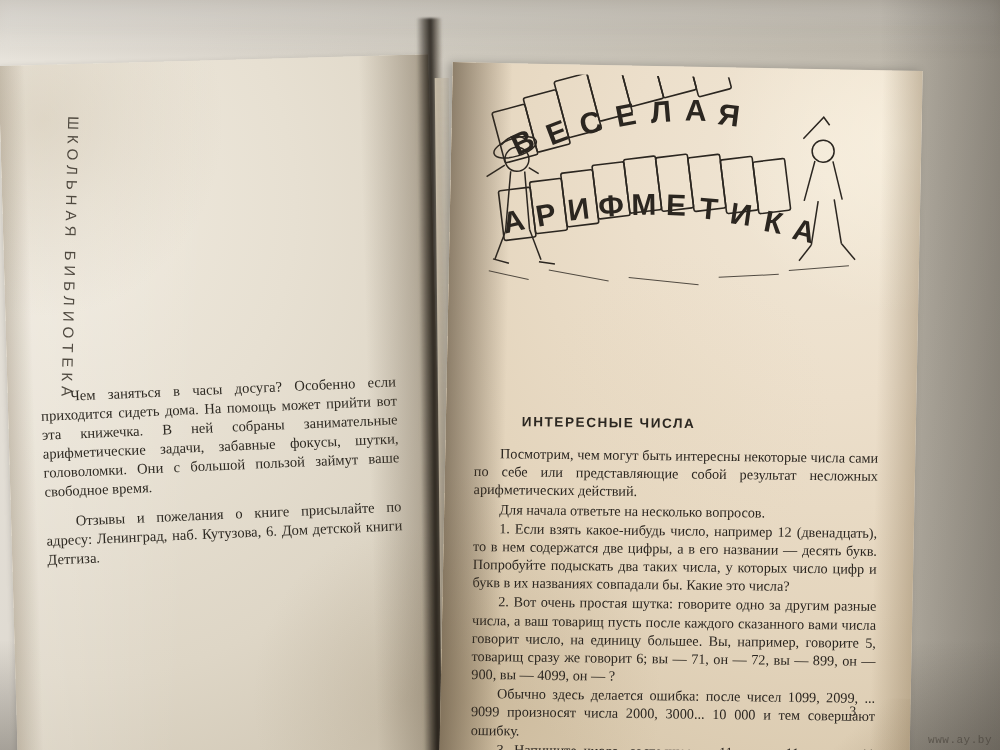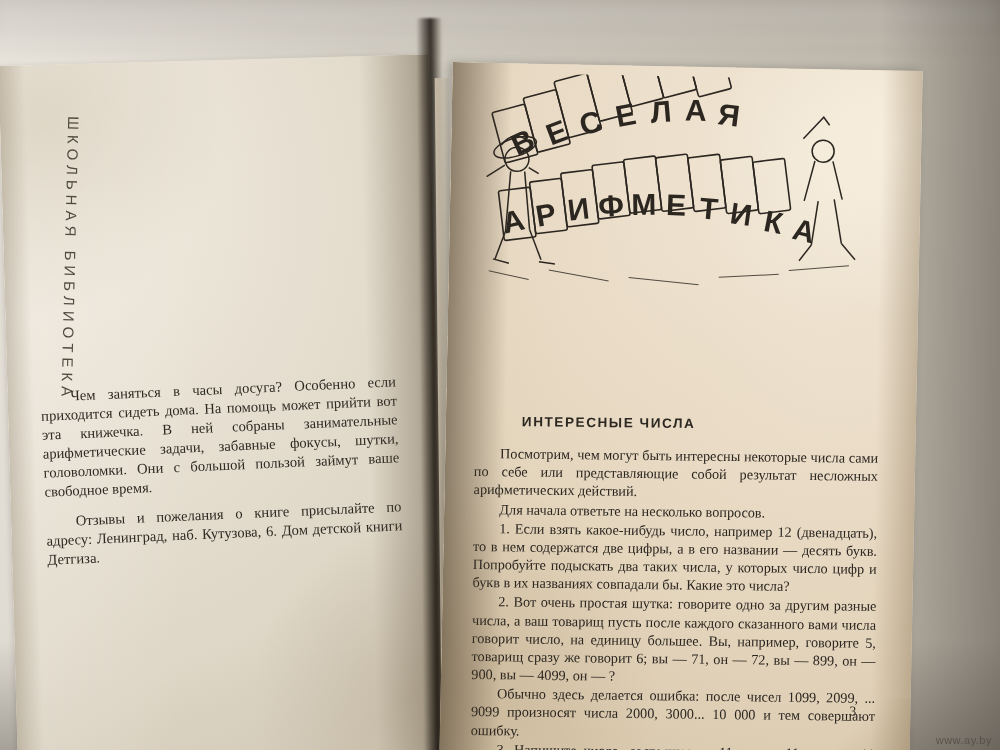--- a/index.html
+++ b/index.html
@@ -186,21 +186,21 @@
     position:absolute;
     right:-10px;bottom:-12px;width:120px;height:90px;
     background:linear-gradient(135deg, rgba(255,250,238,.0) 40%, rgba(140,120,90,.35) 100%);
     border-radius:60% 0 0 0;
   }
 
   
   .watermark{
     position:absolute;
     right:8px;bottom:4px;
-    font-family:Liberation Sans, sans-serif;
+    font-family:Liberation Mono, monospace;
     font-size:11px;
     color:rgba(60,55,48,.55);
     letter-spacing:.5px;
   }
 </style>
 </head>
 <body>
 
 <div id="scene">
 

